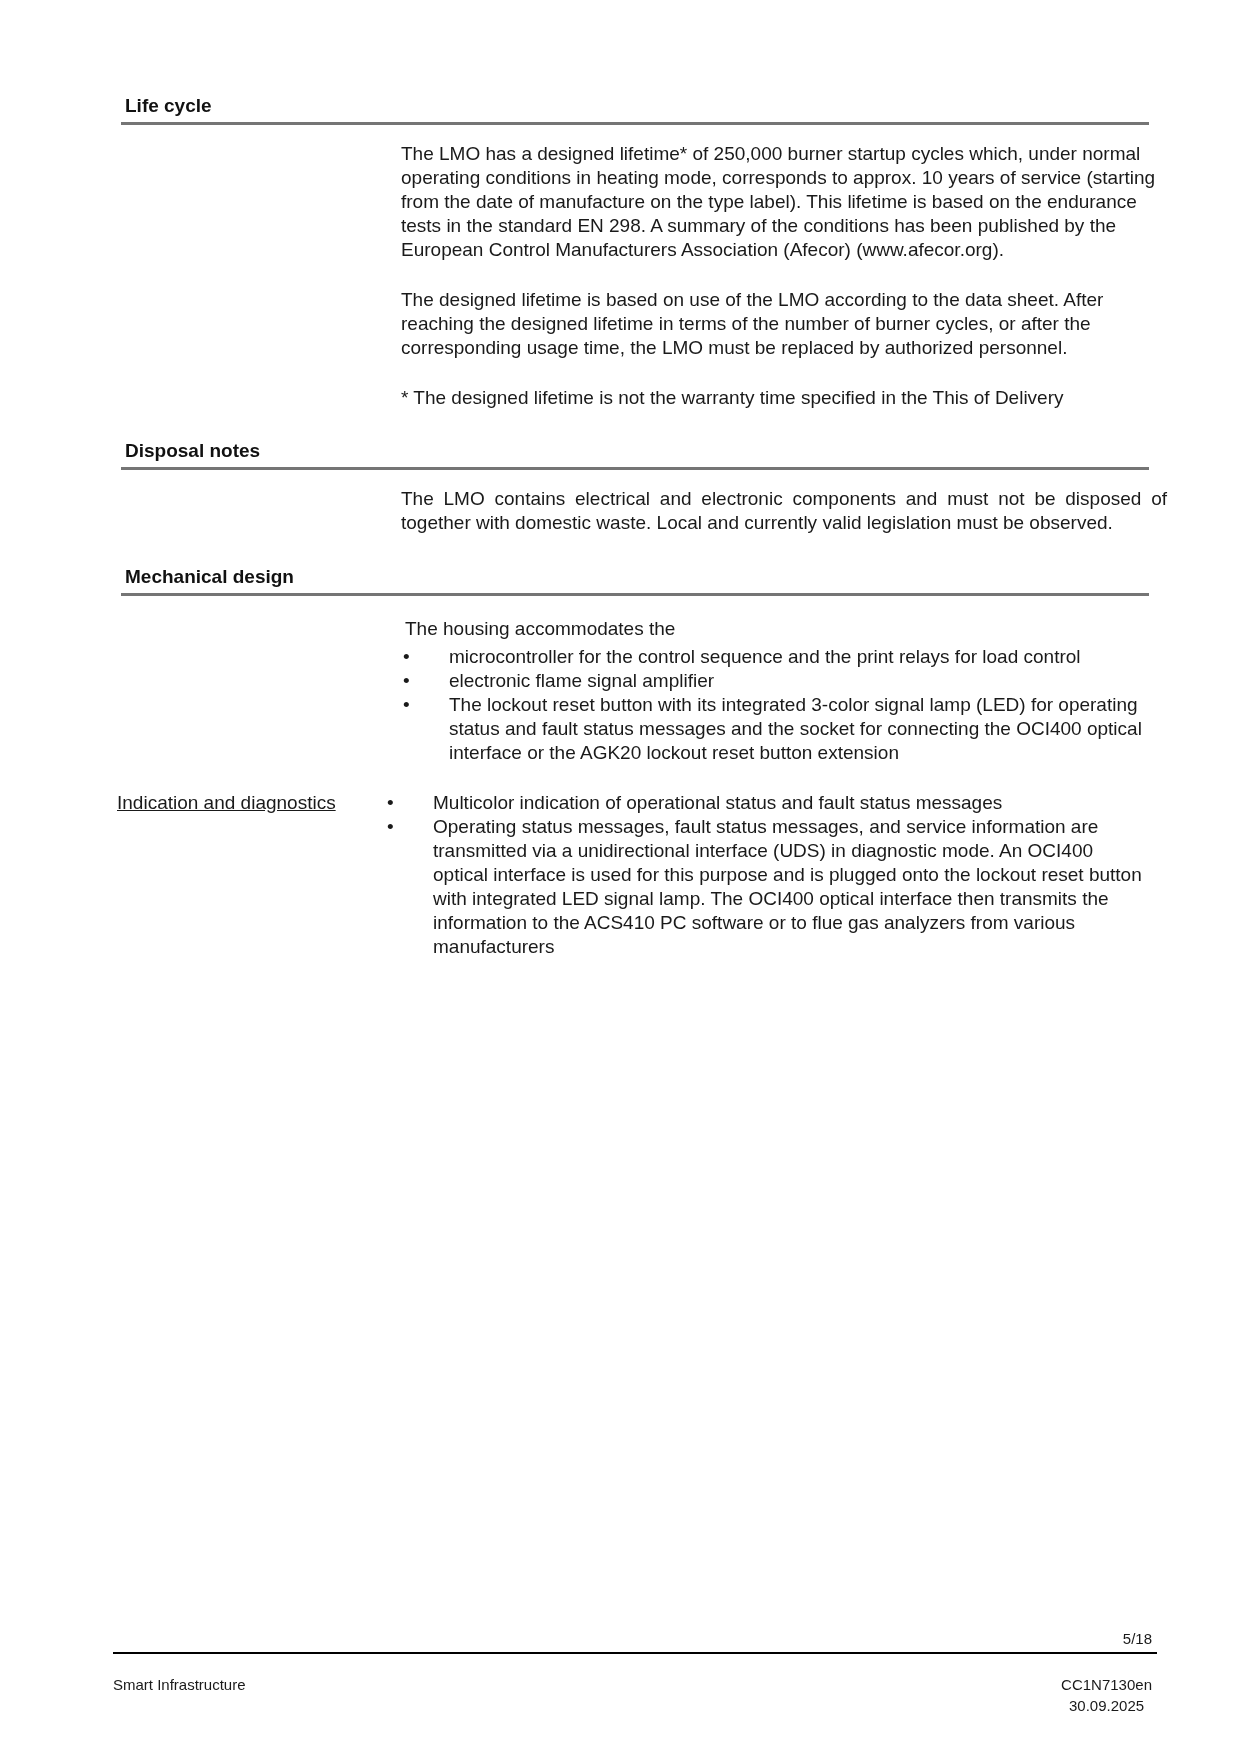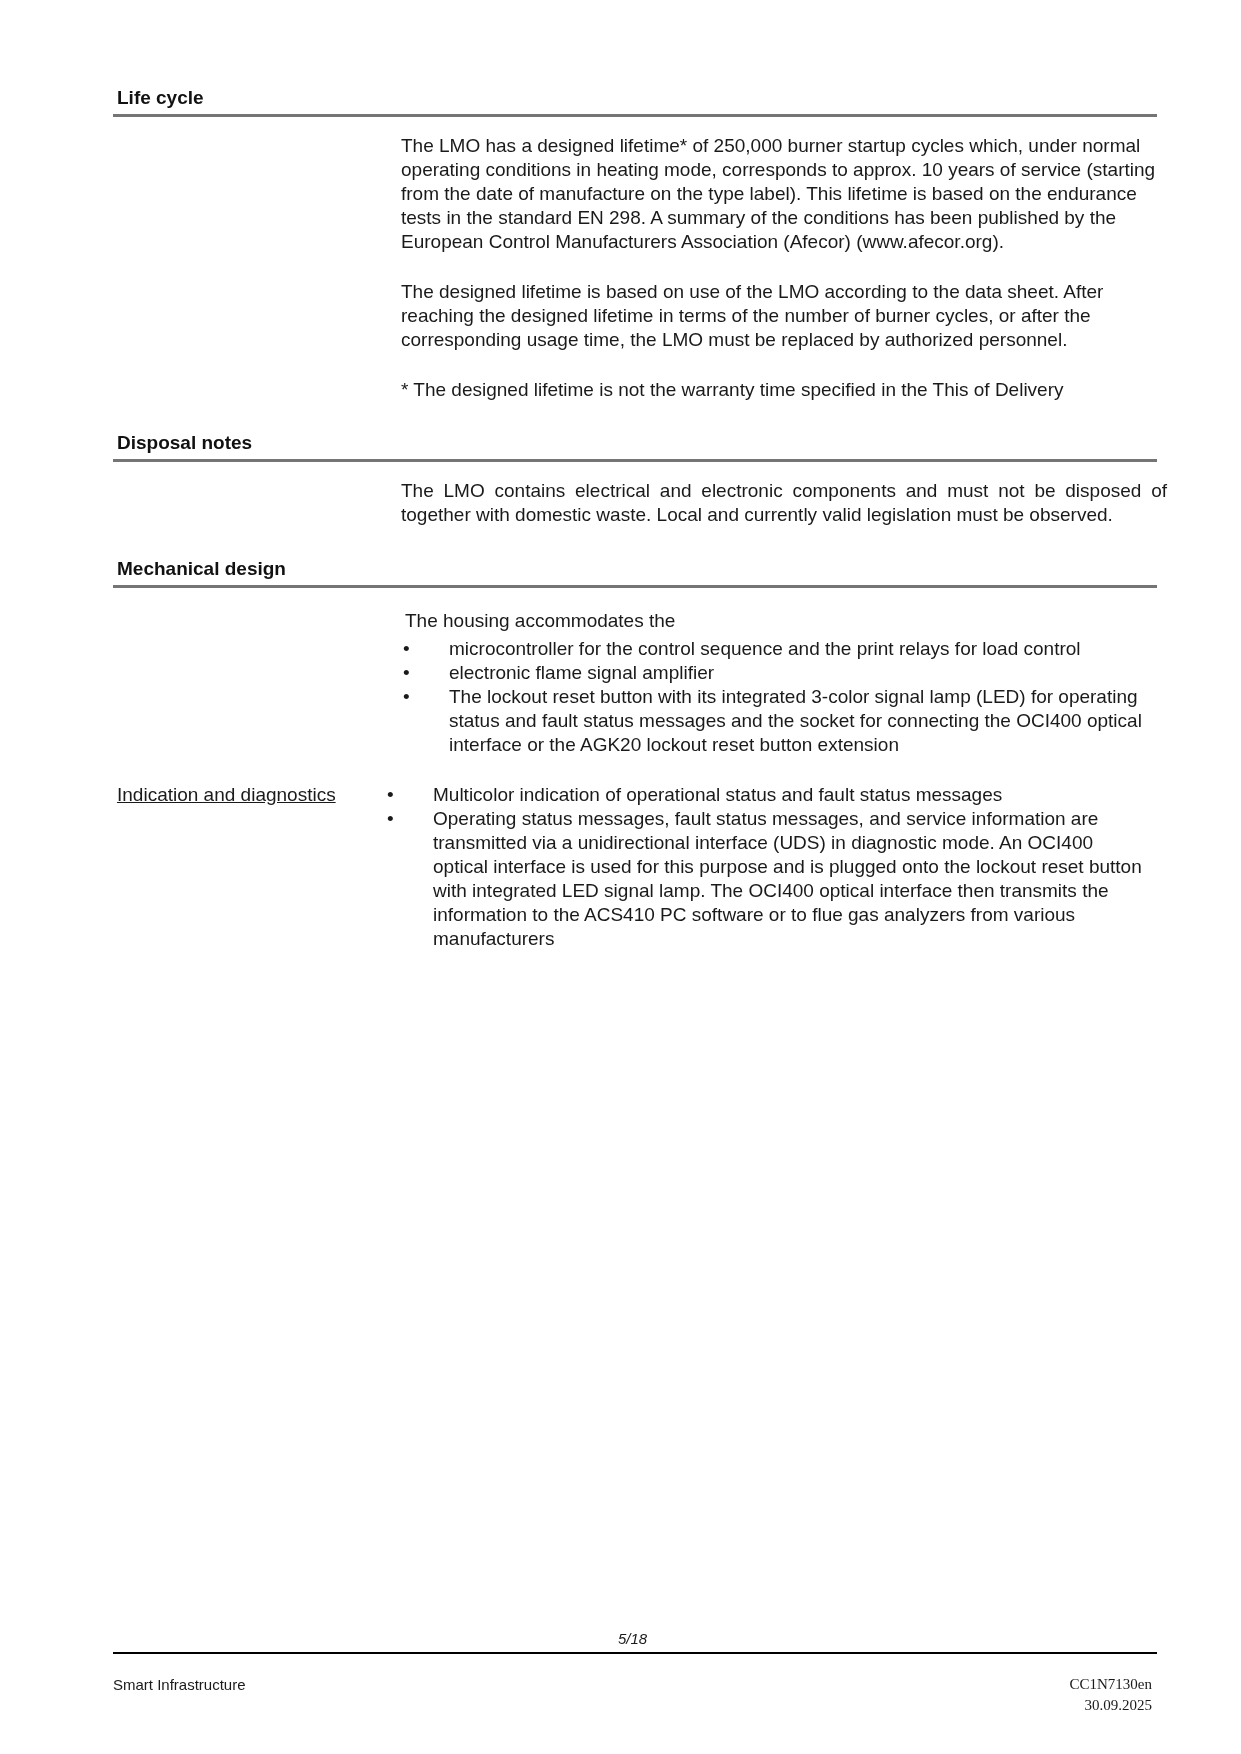--- a/index.html
+++ b/index.html
@@ -18,21 +18,21 @@
     line-height: 24px;
     overflow: hidden;
   }
   .content {
     position: absolute;
     left: 113px;
     top: 86px;
     width: 1044px;
   }
   h2.sec-heading {
-    margin: 0;
+    margin: 8px;
     font-size: 19px;
     line-height: 24px;
     font-weight: bold;
     color: #111111;
     padding: 0 0 4px 4px;
     border-bottom: 3px solid #757575;
   }
   .sec-heading.spaced-1 { margin-top: 29px; }
   .sec-heading.spaced-2 { margin-top: 30px; }
   .row {
@@ -75,36 +75,34 @@
   .footer {
     position: absolute;
     left: 113px;
     top: 1629px;
     width: 1044px;
     font-size: 15px;
     line-height: 20px;
     color: #1a1a1a;
   }
   .footer .page-num-line {
-    text-align: center;
+    text-align: right;
     padding: 0 5px 3px 0;
     border-bottom: 2px solid #000000;
-    font-style: italic;
   }
   .footer .footer-body {
     display: flex;
     justify-content: space-between;
     padding-top: 8px;
     line-height: 21px;
     margin-top: 12px;
   }
   .footer .footer-right {
-    text-align: right;
+    text-align: center;
     padding-right: 5px;
-    font-family: Liberation Serif, serif;
   }
 </style>
 </head>
 <body>
 
 <div class="page">
   <div class="content">
 
     <h2 class="sec-heading">Life cycle</h2>
     <div class="row after-rule">

